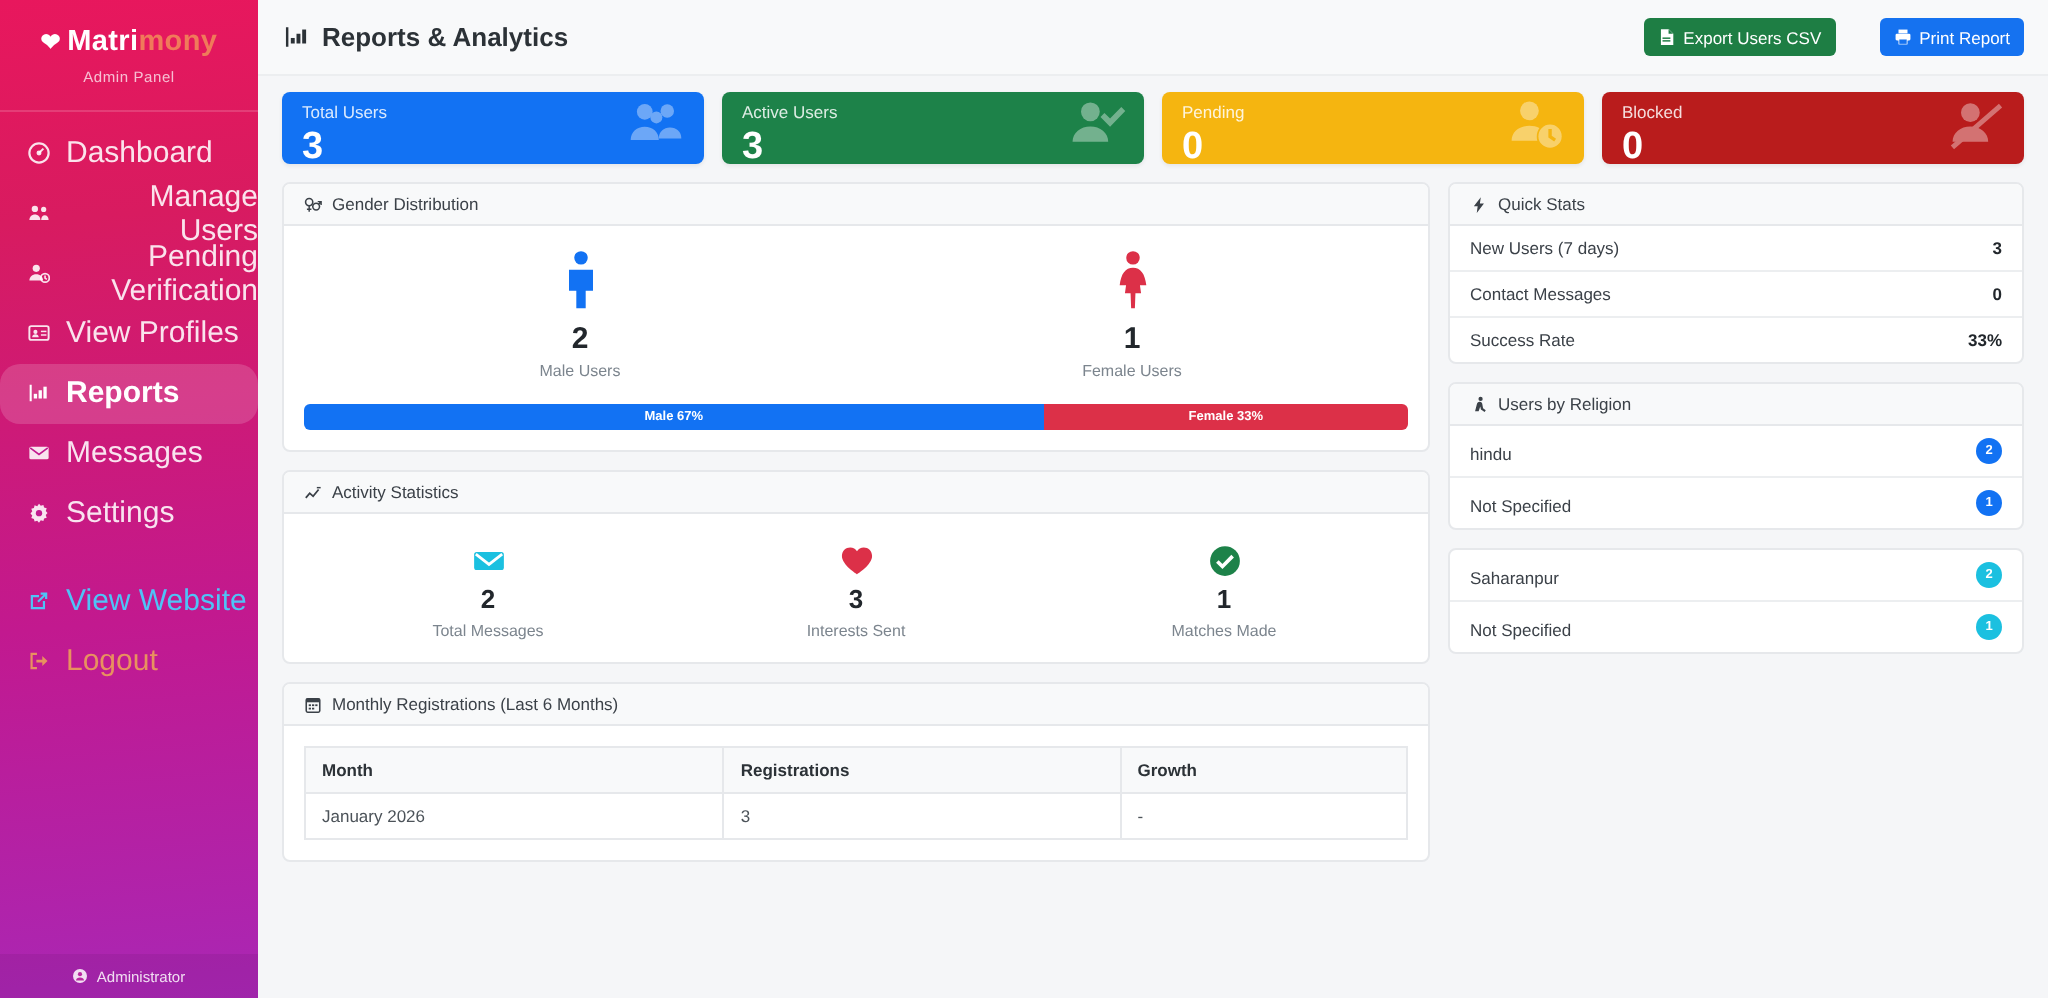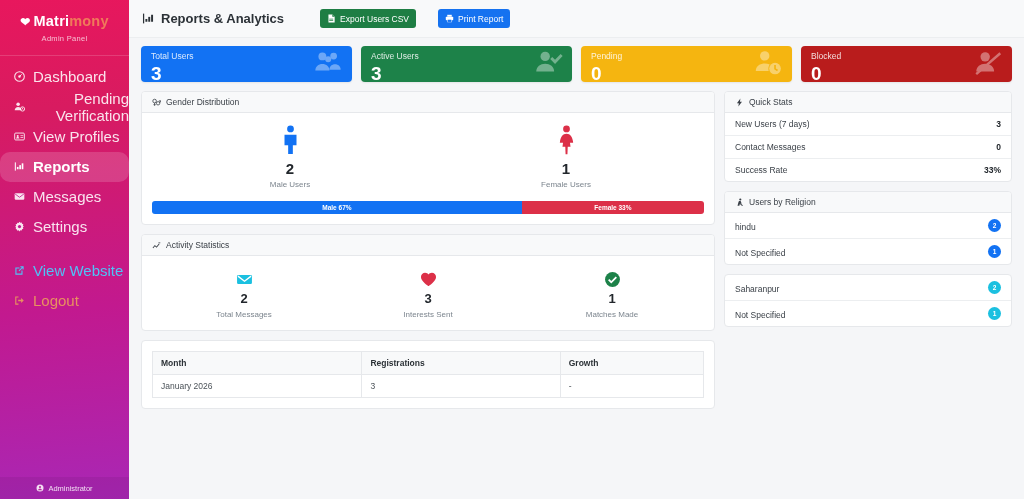--- a/index.html
+++ b/index.html
@@ -42,21 +42,21 @@
     display: flex; align-items: center; justify-content: center; gap: 4px;
     font-size: 7.5px; color: rgba(255,255,255,.85);
     background: rgba(0,0,0,.06);
   }
   .side-footer svg { width: 8px; height: 8px; fill: rgba(255,255,255,.85); }
 
   
   .main { flex: 1; height: 499px; display: flex; flex-direction: column; background: #f5f6f8; }
   .topbar {
     height: 38px; background: #f8f9fa;
-    display: flex; align-items: center; 
+    display: flex; align-items: center; justify-content: space-between;
     padding: 0 12px 0 13px;
     border-bottom: 1px solid #eceef0;
   }
   .page-title { display: flex; align-items: center; gap: 6px; font-size: 13px; font-weight: bold; color: #2c3237; }
   .page-title svg { width: 13px; height: 13px; fill: #2c3237; }
   .topbar-actions { display: flex; gap: 22px; padding-left: 36px; }
   .btn {
     display: inline-flex; align-items: center; gap: 4px;
     height: 19px; padding: 0 7px; border-radius: 3px;
     font-size: 8.5px; color: #fff; border: none; cursor: pointer;
@@ -161,20 +161,31 @@
     <nav class="nav">
       <a class="nav-item">
         <span class="ic">
             <svg viewBox="0 0 16 16">
               <circle cx="8" cy="8" r="7" fill="none" stroke="currentColor" stroke-width="1.6"></circle>
               <circle cx="8" cy="8" r="1.8"></circle>
               <path d="M8 8l3.2-3.2" stroke="currentColor" stroke-width="1.4" fill="none"></path>
             </svg>
           </span>
         <span>Dashboard</span>
+      </a>
+      <a class="nav-item">
+        <span class="ic">
+            <svg viewBox="0 0 16 16">
+              <circle cx="5" cy="5" r="2.3"></circle>
+              <circle cx="11.4" cy="5.4" r="1.9"></circle>
+              <path d="M1 13c0-2.4 1.9-4 4-4s4 1.6 4 4z"></path>
+              <path d="M9.6 13c0-2 1.1-3.3 2.6-3.3S15 11 15 13z"></path>
+            </svg>
+          </span>
+        <span>Manage Users</span>
       </a>
       <a class="nav-item">
         <span class="ic">
             <svg viewBox="0 0 16 16">
               <circle cx="6" cy="4.6" r="2.6"></circle>
               <path d="M1 13.5c0-2.7 2.2-4.6 5-4.6s5 1.9 5 4.6z"></path>
               <circle cx="12.4" cy="11.6" r="3.1" fill="none" stroke="currentColor" stroke-width="1.3"></circle>
               <path d="M12.4 9.8v1.9l1.3.9" stroke="currentColor" stroke-width="1.2" fill="none"></path>
             </svg>
           </span>
@@ -413,20 +424,32 @@
                       </svg>
                     </div>
                   <div class="act-num">1</div>
                   <div class="act-lbl">Matches Made</div>
                 </div>
               </div>
             </div>
           </section>
 
           <section class="panel">
+            <div class="panel-head">
+              <svg viewBox="0 0 16 16">
+                  <rect x="2" y="2.4" width="12" height="12" rx="1.2" fill="none" stroke="currentColor" stroke-width="1.4"></rect>
+                  <rect x="2" y="2.4" width="12" height="3.2"></rect>
+                  <rect x="4.2" y="7.4" width="2" height="1.6"></rect>
+                  <rect x="7.1" y="7.4" width="2" height="1.6"></rect>
+                  <rect x="10" y="7.4" width="2" height="1.6"></rect>
+                  <rect x="4.2" y="10.4" width="2" height="1.6"></rect>
+                  <rect x="7.1" y="10.4" width="2" height="1.6"></rect>
+                </svg>
+              <span>Monthly Registrations (Last 6 Months)</span>
+            </div>
             <div class="panel-body">
               <table class="tbl">
                 <thead>
                   <tr>
                     <th style="width:38%">Month</th>
                     <th style="width:36%">Registrations</th>
                     <th>Growth</th>
                   </tr>
                 </thead>
                 <tbody>

